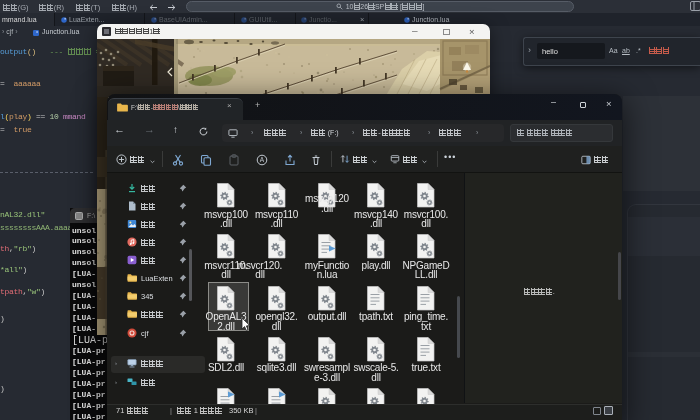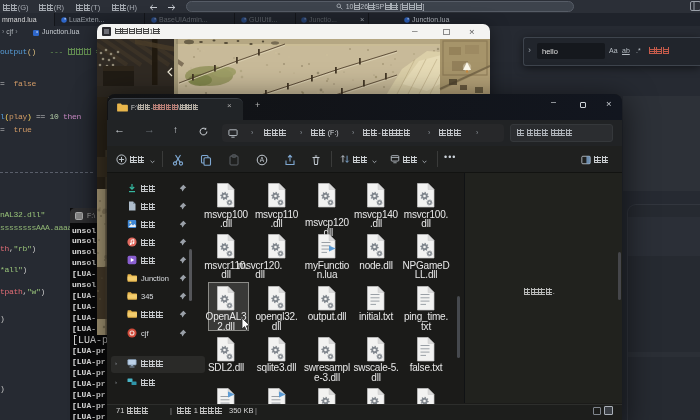--- a/index.html
+++ b/index.html
@@ -64,22 +64,22 @@
     <circle cx="7" cy="3" r="1.6" fill="#9db8e8"></circle>
   </svg>
 <div class="ab" style="left:412px;top:15.5px;font-size:7px;color:#b3b8bf">Junction.lua</div>
 <div class="ab" style="left:2px;top:28px;font-size:7px;color:#8a9097">› <span style="color:#b0b5ba">cjf</span> ›</div>
 <svg class="ab" style="left:33px;top:29.5px" width="6" height="6" viewBox="0 0 10 10">
     <rect width="10" height="10" rx="2" fill="#2e66c9"></rect>
     <circle cx="6.8" cy="3.2" r="1.6" fill="#9db8e8"></circle>
   </svg>
 <div class="ab" style="left:42px;top:28px;font-size:7px;color:#c6cbd1">Junction.lua</div>
 <div class="ab mono" style="left:0;top:47px;font-size:8px;letter-spacing:-.3px;white-space:pre"><span style="color:#569cd6">output</span><span style="color:#d7ba7d">()</span><span style="color:#6a9955">   --- </span><span style="color:#6a9955"><i style="font-style:italic"><b class="c"></b><b class="c"></b><b class="c"></b></i> »</span></div>
-<div class="ab mono" style="left:0;top:79px;font-size:8px;letter-spacing:-.3px;white-space:pre"><span style="color:#c8c8c8">=  </span><span style="color:#d19a66">false</span></div>
-<div class="ab mono" style="left:0;top:112px;font-size:8px;letter-spacing:-.3px;white-space:pre"><span style="color:#569cd6">l</span><span style="color:#ffd75e">(</span><span style="color:#d19a66">play</span><span style="color:#ffd75e">)</span><span style="color:#c8c8c8"> == </span><span style="color:#b5cea8">10</span><span style="color:#c586c0"> then</span></div>
+<div class="ab mono" style="left:0;top:79px;font-size:8px;letter-spacing:-.3px;white-space:pre"><span style="color:#c8c8c8">=  </span><span style="color:#d19a66">aaaaaa</span></div>
+<div class="ab mono" style="left:0;top:112px;font-size:8px;letter-spacing:-.3px;white-space:pre"><span style="color:#569cd6">l</span><span style="color:#ffd75e">(</span><span style="color:#d19a66">play</span><span style="color:#ffd75e">)</span><span style="color:#c8c8c8"> == </span><span style="color:#b5cea8">10</span><span style="color:#c586c0"> mmand</span></div>
 <div class="ab mono" style="left:0;top:125px;font-size:8px;letter-spacing:-.3px;white-space:pre"><span style="color:#c8c8c8">=  </span><span style="color:#d19a66">true</span></div>
 <div class="ab mono" style="left:0;top:210px;font-size:8px;letter-spacing:-.3px;white-space:pre"><span style="color:#98c379">nAL32.dll"</span></div>
 <div class="ab mono" style="left:0;top:223px;font-size:8px;letter-spacing:-.3px;white-space:pre"><span style="color:#8fb573">ssssssssAAA.aaaaaa</span></div>
 <div class="ab mono" style="left:0;top:244px;font-size:8px;letter-spacing:-.3px;white-space:pre"><span style="color:#e06c75">th</span><span style="color:#c8c8c8">,</span><span style="color:#98c379">"rb"</span><span style="color:#c8c8c8">)</span></div>
 <div class="ab mono" style="left:0;top:265px;font-size:8px;letter-spacing:-.3px;white-space:pre"><span style="color:#98c379">*all"</span><span style="color:#c8c8c8">)</span></div>
 <div class="ab mono" style="left:0;top:287px;font-size:8px;letter-spacing:-.3px;white-space:pre"><span style="color:#e06c75">tpath</span><span style="color:#c8c8c8">,</span><span style="color:#98c379">"w"</span><span style="color:#c8c8c8">)</span></div>
 <div class="ab mono" style="left:0;top:314px;font-size:8px;letter-spacing:-.3px;white-space:pre"><span style="color:#c8c8c8">)</span></div>
 <div class="ab mono" style="left:0;top:384px;font-size:8px;letter-spacing:-.3px;white-space:pre"><span style="color:#c8c8c8">)</span></div>
 <div class="ab" style="left:0;top:172px;width:93px;height:0;border-top:1px dashed #848a98;opacity:.55"></div>
 <div class="ab" style="left:523px;top:37px;width:177px;height:29px;background:#21252c;border:1px solid #3e444d;border-right:none;border-radius:3px 0 0 3px;box-shadow:0 2px 8px rgba(0,0,0,.5)"></div>
@@ -444,21 +444,21 @@
       <polygon points="3.8,3 7.2,5 3.8,7" fill="#fff"></polygon>
     </svg>
 <div class="ab" style="left:34px;top:161.5px;font-size:7.5px;color:#dcdfe3;white-space:nowrap"><b class="c"></b><b class="c"></b></div>
 <svg class="ab" style="left:72px;top:162px" width="8" height="8" viewBox="0 0 10 10">
       <path d="M5.5 1 L9 4.5 7 5.5 5 8.5 4 9.5 3.5 7 1 5.5 2 4.5 4.5 2z" fill="#9aa0a8"></path>
     </svg>
 <svg class="ab" style="left:20px;top:179px" width="10" height="10" viewBox="0 0 10 10">
       <path d="M0.5 2 q0-0.8 0.8-0.8 h2.6 l1 1.2 h4.3 q0.8 0 0.8 0.8 v4.8 q0 0.8-0.8 0.8 h-7.9 q-0.8 0-0.8-0.8z" fill="#e8b64c"></path>
       <path d="M0.5 3.6 h9.5 v3.2 q0 0.8-0.8 0.8 h-7.9 q-0.8 0-0.8-0.8z" fill="#f3cd6e"></path>
     </svg>
-<div class="ab" style="left:34px;top:179.5px;font-size:7.5px;color:#dcdfe3;white-space:nowrap">Junction</div>
+<div class="ab" style="left:34px;top:179.5px;font-size:7.5px;color:#dcdfe3;white-space:nowrap">LuaExten</div>
 <svg class="ab" style="left:72px;top:180px" width="8" height="8" viewBox="0 0 10 10">
       <path d="M5.5 1 L9 4.5 7 5.5 5 8.5 4 9.5 3.5 7 1 5.5 2 4.5 4.5 2z" fill="#9aa0a8"></path>
     </svg>
 <svg class="ab" style="left:20px;top:197px" width="10" height="10" viewBox="0 0 10 10">
       <path d="M0.5 2 q0-0.8 0.8-0.8 h2.6 l1 1.2 h4.3 q0.8 0 0.8 0.8 v4.8 q0 0.8-0.8 0.8 h-7.9 q-0.8 0-0.8-0.8z" fill="#e8b64c"></path>
       <path d="M0.5 3.6 h9.5 v3.2 q0 0.8-0.8 0.8 h-7.9 q-0.8 0-0.8-0.8z" fill="#f3cd6e"></path>
     </svg>
 <div class="ab" style="left:34px;top:197.5px;font-size:7.5px;color:#dcdfe3;white-space:nowrap">345</div>
 <svg class="ab" style="left:72px;top:198px" width="8" height="8" viewBox="0 0 10 10">
       <path d="M5.5 1 L9 4.5 7 5.5 5 8.5 4 9.5 3.5 7 1 5.5 2 4.5 4.5 2z" fill="#9aa0a8"></path>
@@ -533,21 +533,21 @@
       <use href="#fdll"></use>
     </svg>
 <div class="ab lbl" style="left:95px;top:115.5px;width:48px">msvcp100<br>.dll</div>
 <svg class="ab" style="left:156.5px;top:88px" width="26" height="30" viewBox="0 0 26 30">
       <use href="#fdll"></use>
     </svg>
 <div class="ab lbl" style="left:145.5px;top:115.5px;width:48px">msvcp110<br>.dll</div>
 <svg class="ab" style="left:207px;top:88px" width="26" height="30" viewBox="0 0 26 30">
       <use href="#fdll"></use>
     </svg>
-<div class="ab lbl" style="left:196px;top:124px;width:48px">msvcp120<br>.dll</div>
+<div class="ab lbl" style="left:196px;top:100px;width:48px">msvcp120<br>.dll</div>
 <svg class="ab" style="left:256px;top:88px" width="26" height="30" viewBox="0 0 26 30">
       <use href="#fdll"></use>
     </svg>
 <div class="ab lbl" style="left:245px;top:115.5px;width:48px">msvcp140<br>.dll</div>
 <svg class="ab" style="left:306px;top:88px" width="26" height="30" viewBox="0 0 26 30">
       <use href="#fdll"></use>
     </svg>
 <div class="ab lbl" style="left:295px;top:115.5px;width:48px">msvcr100.<br>dll</div>
 <svg class="ab" style="left:106px;top:139px" width="26" height="30" viewBox="0 0 26 30">
       <use href="#fdll"></use>
@@ -557,41 +557,41 @@
       <use href="#fdll"></use>
     </svg>
 <div class="ab lbl" style="left:129px;top:166.5px;width:48px">msvcr120.<br>dll</div>
 <svg class="ab" style="left:207px;top:139px" width="26" height="30" viewBox="0 0 26 30">
       <use href="#flua"></use>
     </svg>
 <div class="ab lbl" style="left:196px;top:166.5px;width:48px">myFunctio<br>n.lua</div>
 <svg class="ab" style="left:256px;top:139px" width="26" height="30" viewBox="0 0 26 30">
       <use href="#fdll"></use>
     </svg>
-<div class="ab lbl" style="left:245px;top:166.5px;width:48px">node.dll</div>
+<div class="ab lbl" style="left:245px;top:166.5px;width:48px">play.dll</div>
 <svg class="ab" style="left:306px;top:139px" width="26" height="30" viewBox="0 0 26 30">
       <use href="#fdll"></use>
     </svg>
 <div class="ab lbl" style="left:295px;top:166.5px;width:48px">NPGameD<br>LL.dll</div>
 <svg class="ab" style="left:106px;top:190.5px" width="26" height="30" viewBox="0 0 26 30">
       <use href="#fdll"></use>
     </svg>
 <div class="ab lbl" style="left:95px;top:218.0px;width:48px">OpenAL3<br>2.dll</div>
 <svg class="ab" style="left:156.5px;top:190.5px" width="26" height="30" viewBox="0 0 26 30">
       <use href="#fdll"></use>
     </svg>
 <div class="ab lbl" style="left:145.5px;top:218.0px;width:48px">opengl32.<br>dll</div>
 <svg class="ab" style="left:207px;top:190.5px" width="26" height="30" viewBox="0 0 26 30">
       <use href="#fdll"></use>
     </svg>
 <div class="ab lbl" style="left:196px;top:218.0px;width:48px">output.dll</div>
 <svg class="ab" style="left:256px;top:190.5px" width="26" height="30" viewBox="0 0 26 30">
       <use href="#ftxt"></use>
     </svg>
-<div class="ab lbl" style="left:245px;top:218.0px;width:48px">initial.txt</div>
+<div class="ab lbl" style="left:245px;top:218.0px;width:48px">tpath.txt</div>
 <svg class="ab" style="left:306px;top:190.5px" width="26" height="30" viewBox="0 0 26 30">
       <use href="#ftxt"></use>
     </svg>
 <div class="ab lbl" style="left:295px;top:218.0px;width:48px">ping_time.<br>txt</div>
 <svg class="ab" style="left:106px;top:241.5px" width="26" height="30" viewBox="0 0 26 30">
       <use href="#fdll"></use>
     </svg>
 <div class="ab lbl" style="left:95px;top:269.0px;width:48px">SDL2.dll</div>
 <svg class="ab" style="left:156.5px;top:241.5px" width="26" height="30" viewBox="0 0 26 30">
       <use href="#fdll"></use>
@@ -601,21 +601,21 @@
       <use href="#fdll"></use>
     </svg>
 <div class="ab lbl" style="left:196px;top:269.0px;width:48px">swresampl<br>e-3.dll</div>
 <svg class="ab" style="left:256px;top:241.5px" width="26" height="30" viewBox="0 0 26 30">
       <use href="#fdll"></use>
     </svg>
 <div class="ab lbl" style="left:245px;top:269.0px;width:48px">swscale-5.<br>dll</div>
 <svg class="ab" style="left:306px;top:241.5px" width="26" height="30" viewBox="0 0 26 30">
       <use href="#ftxt"></use>
     </svg>
-<div class="ab lbl" style="left:295px;top:269.0px;width:48px">false.txt</div>
+<div class="ab lbl" style="left:295px;top:269.0px;width:48px">true.txt</div>
 <svg class="ab" style="left:106px;top:293px" width="26" height="30" viewBox="0 0 26 30">
       <use href="#flua2"></use>
     </svg>
 <svg class="ab" style="left:156.5px;top:293px" width="26" height="30" viewBox="0 0 26 30">
       <use href="#flua2"></use>
     </svg>
 <svg class="ab" style="left:207px;top:293px" width="26" height="30" viewBox="0 0 26 30">
       <use href="#fdll"></use>
     </svg>
 <svg class="ab" style="left:256px;top:293px" width="26" height="30" viewBox="0 0 26 30">

